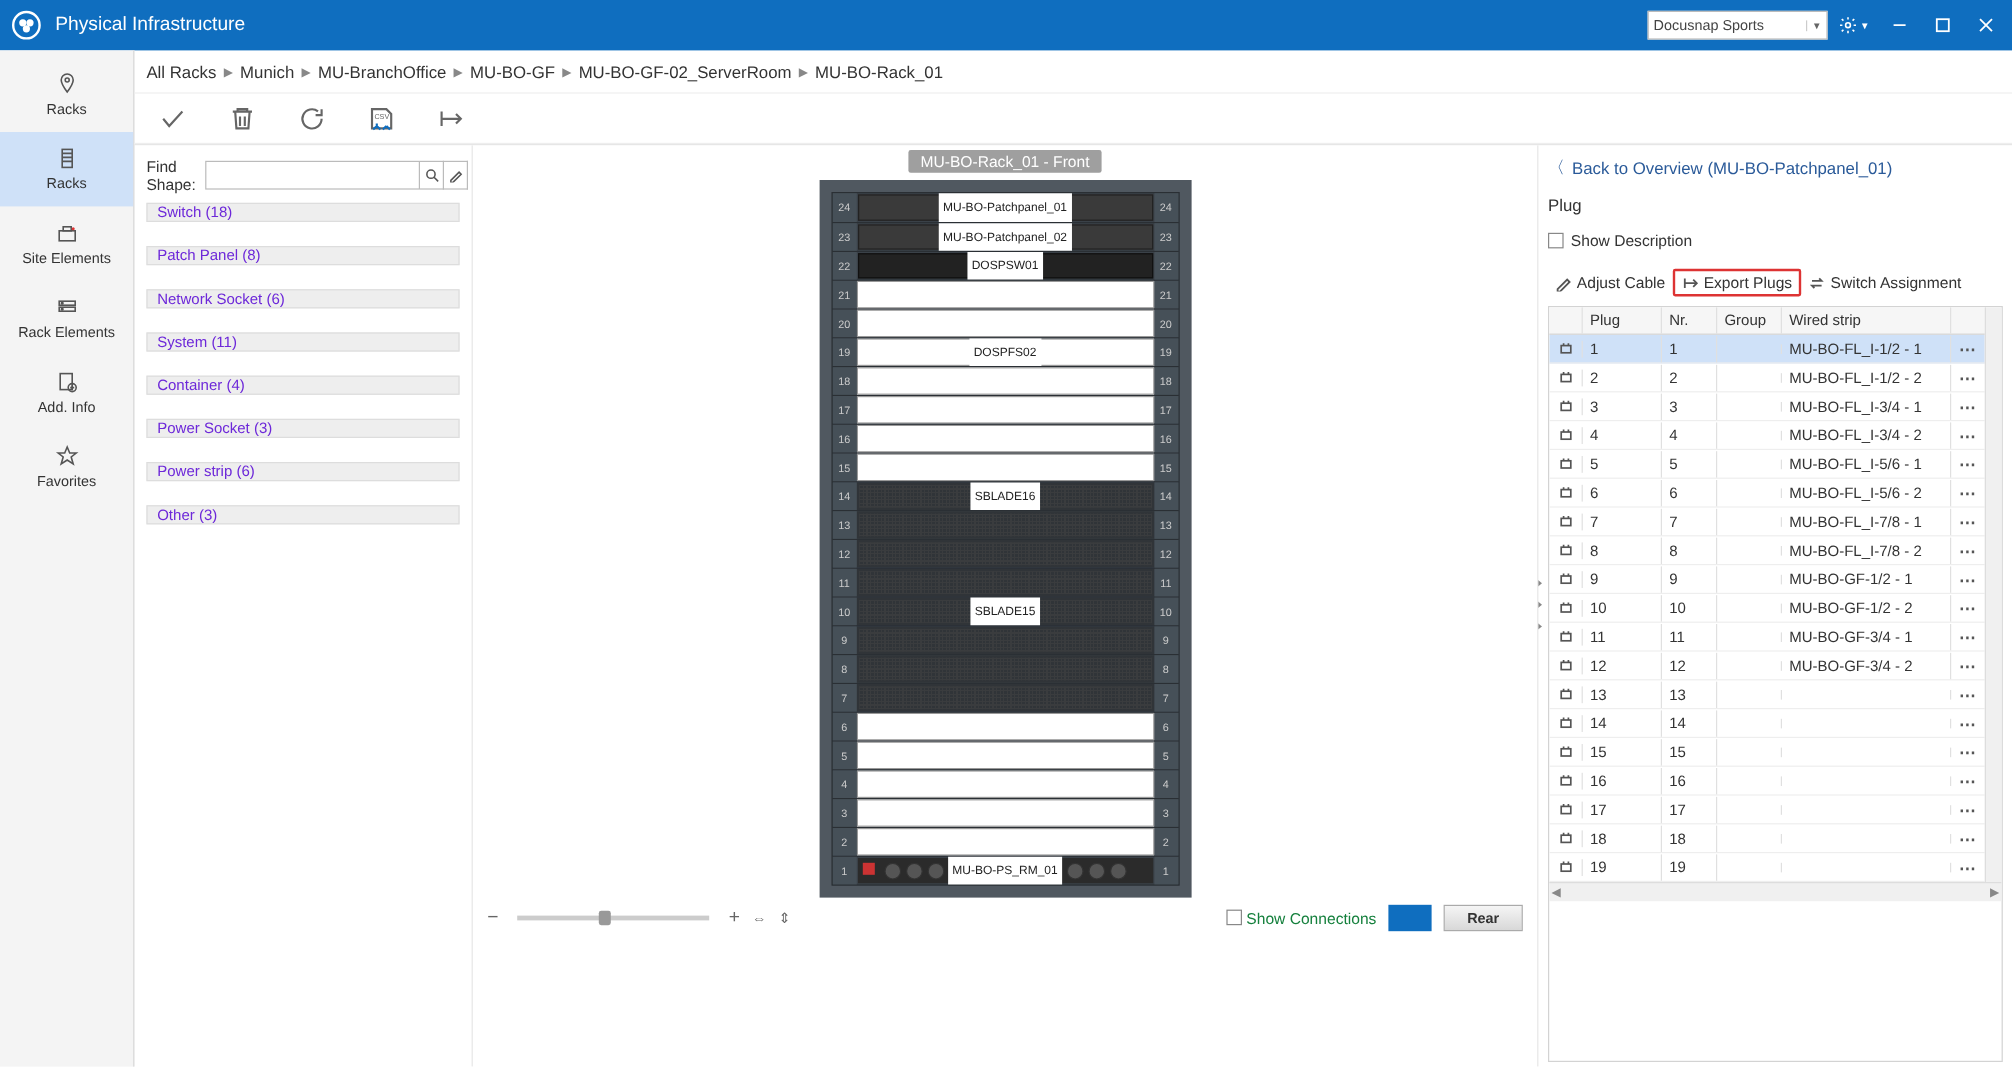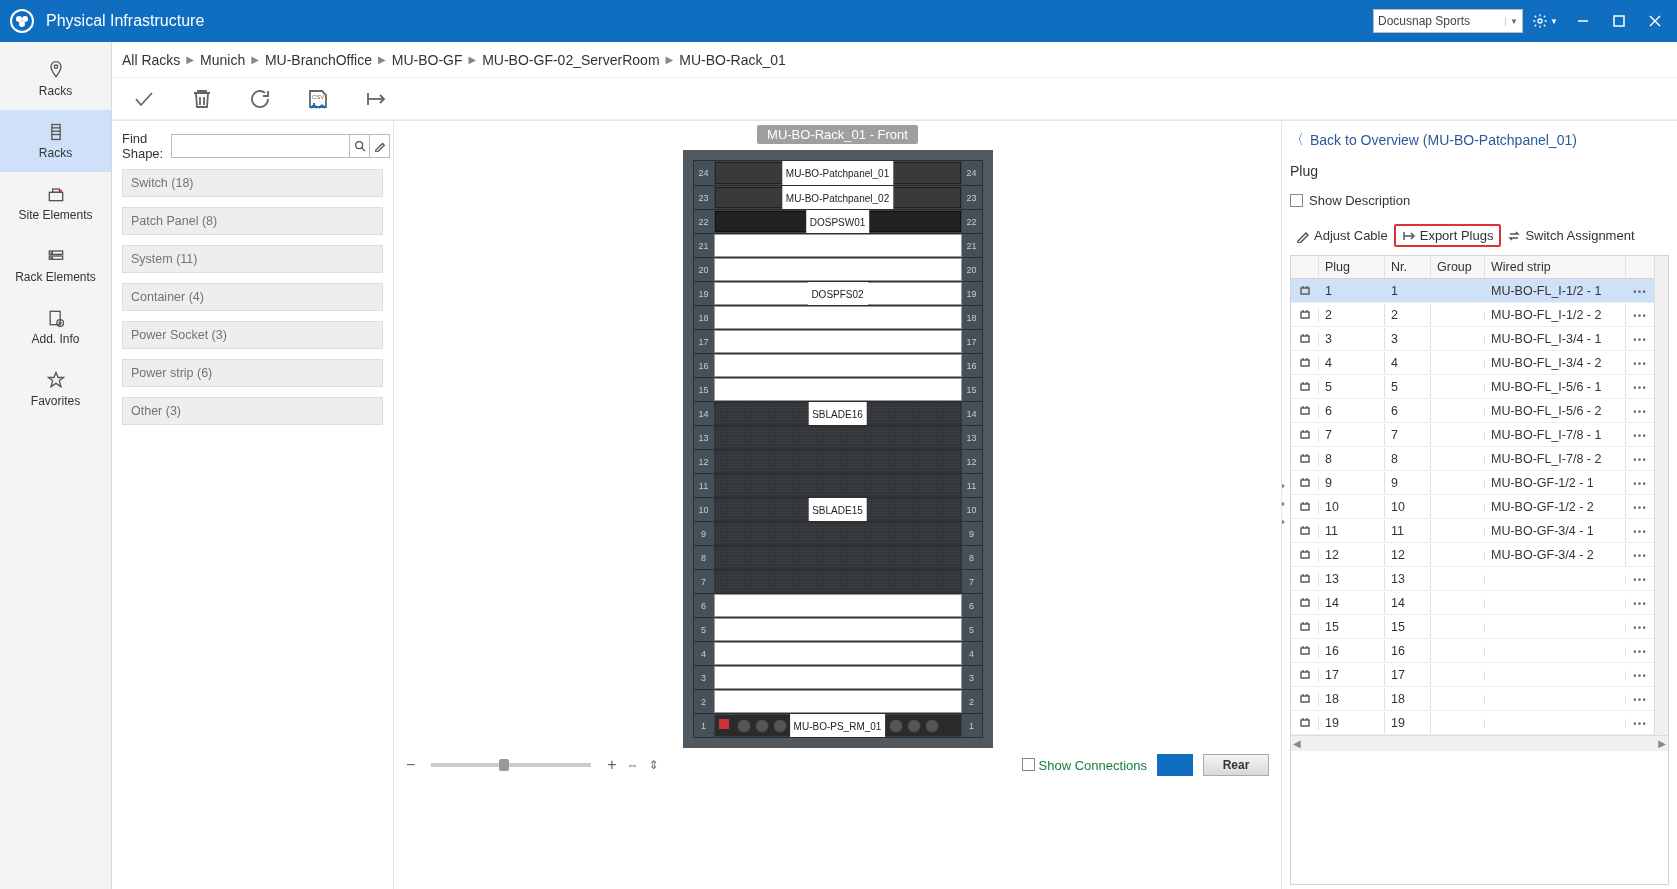--- a/index.html
+++ b/index.html
@@ -40,21 +40,21 @@
 
 .workspace { flex:1; display:flex; border-top:1px solid #e6e6e6; overflow:hidden;}
 
 
 .shapes-panel { width:282px; padding:10px; border-right:1px solid #e6e6e6;}
 .find-row{display:flex;align-items:center;gap:8px;margin-bottom:8px;}
 .find-label{font-size:13px;color:#333;}
 .find-input{flex:1;height:24px;border:1px solid #bbb;background:#fff;}
 .find-iconbtn{width:20px;height:24px;border:1px solid #bbb;border-left:none;display:flex;align-items:center;justify-content:center;color:#555;font-size:12px;}
 .find-iconbtn svg{width:12px;height:12px;stroke:#555;fill:none;stroke-width:1.5;}
-.shape-cat{height:28px;background:#eeeeee;border:1px solid #ddd;margin-bottom:10px;display:flex;align-items:center;padding:0 8px;font-size:12.5px;color:#737373;}
+.shape-cat{height:16px;background:#eeeeee;border:1px solid #ddd;margin-bottom:20px;display:flex;align-items:center;padding:0 8px;font-size:12.5px;color:#6d28d9;}
 
 
 .canvas-area{flex:1;display:flex;flex-direction:column;align-items:center;overflow:hidden;border-right:1px solid #e6e6e6;}
 .rack-title{background:#9f9f9f;color:#fff;font-size:13px;padding:2px 10px;margin-top:4px;border-radius:2px;}
 .rack-wrap{margin-top:6px;background:#505860;padding:10px;}
 .rack{background:#3a4148;border:1px solid #2a2f34;width:290px;position:relative;}
 .ru{height:24px;display:flex;align-items:stretch;border-top:1px solid #2a2f34;}
 .ru:first-child{border-top:none;}
 .ru-num{width:20px;font-size:9px;color:#ccc;display:flex;align-items:center;justify-content:center;background:#465058;}
 .ru-mid{flex:1;position:relative;overflow:hidden;}
@@ -290,20 +290,21 @@
             <div class="find-iconbtn">
                 <svg viewBox="0 0 14 14">
                   <path d="M2 12l8-8 2 2-8 8H2z"></path>
                 </svg>
               </div>
           </div>
         </div>
         <div id="shape-cats">
             <div class="shape-cat">Switch (18)</div>
             <div class="shape-cat">Patch Panel (8)</div>
+            <div class="shape-cat">Network Socket (6)</div>
             <div class="shape-cat">System (11)</div>
             <div class="shape-cat">Container (4)</div>
             <div class="shape-cat">Power Socket (3)</div>
             <div class="shape-cat">Power strip (6)</div>
             <div class="shape-cat">Other (3)</div>
           </div>
       </div>
 
       <div class="canvas-area">
         <div class="rack-title">MU-BO-Rack_01 - Front</div>

